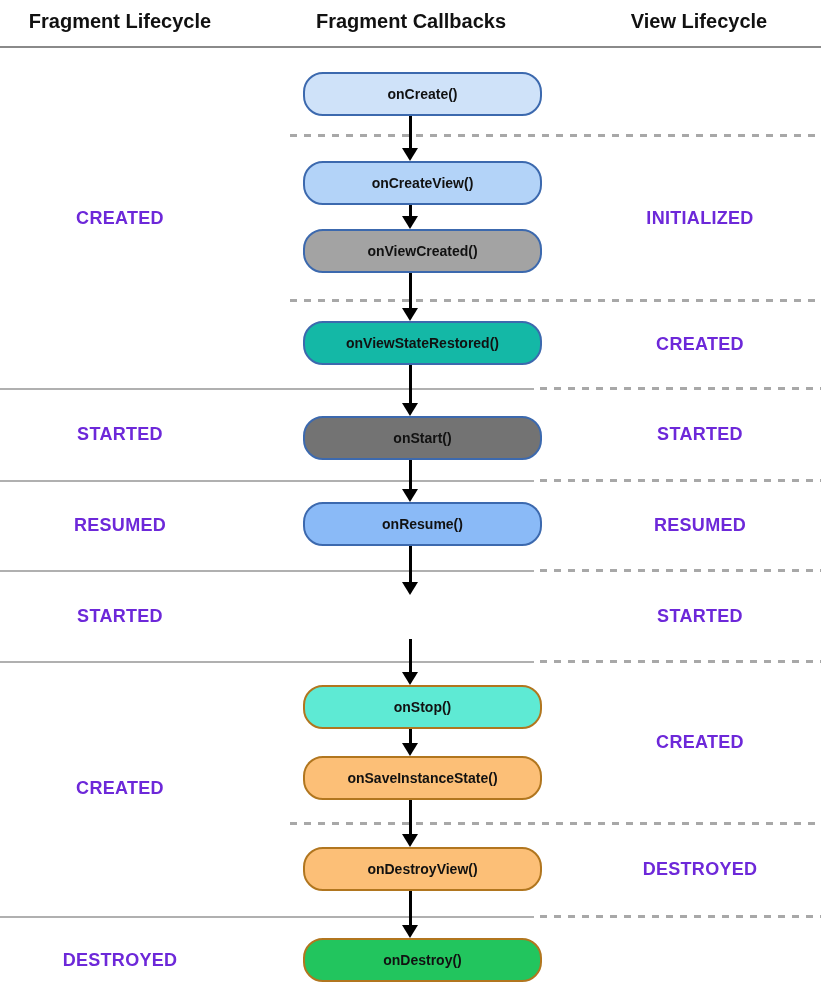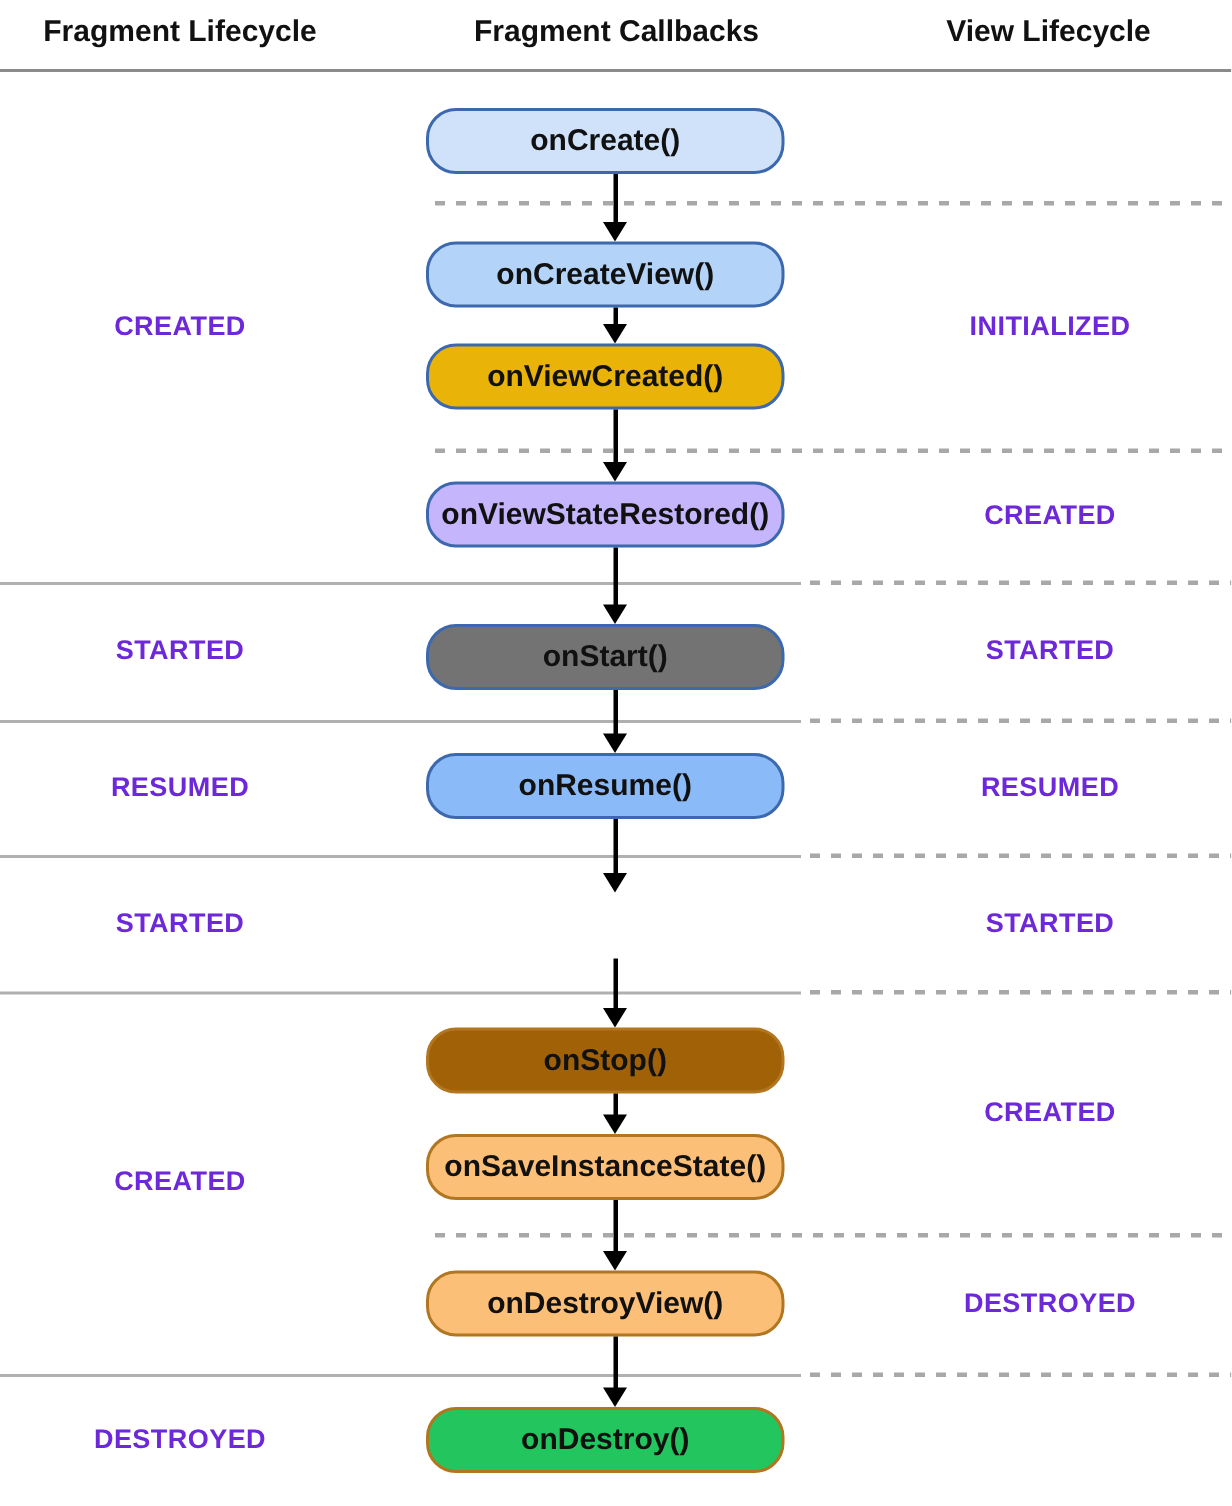--- a/index.html
+++ b/index.html
@@ -13,24 +13,24 @@
   }
   .divider { position:absolute; }
   .divider.header { height:2px; background:#8a8a8a; }
   .divider.solid  { height:2px; background:#b0b0b0; }
   .divider.dashed { height:3px; }
   .state {
     position:absolute; transform:translate(-50%,-50%);
     font-size:18px; font-weight:700; color:#6d28d9; white-space:nowrap; letter-spacing:.3px;
   }
   .cbox {
-    position:absolute; left:284px; width:235px; height:40px;
+    position:absolute; left:303px; width:235px; height:40px;
     border-width:2px; border-style:solid; border-radius:20px;
     display:flex; align-items:center; justify-content:center;
-    font-size:20px; font-weight:700; color:#111; white-space:nowrap;
+    font-size:14px; font-weight:700; color:#111; white-space:nowrap;
   }
   .arrow-line { position:absolute; width:3px; background:#000; }
   .arrow-head {
     position:absolute; width:0; height:0;
     border-left:8px solid transparent; border-right:8px solid transparent;
     border-top:13px solid #000;
   }
 </style>
 </head>
 <body>
@@ -66,35 +66,35 @@
     <div class="state" style="left: 700px; top: 525px;">RESUMED</div>
     <div class="state" style="left: 700px; top: 616px;">STARTED</div>
     <div class="state" style="left: 700px; top: 742px;">CREATED</div>
     <div class="state" style="left: 700px; top: 869px;">DESTROYED</div>
     <div class="cbox" style="top: 72px; background: rgb(207, 226, 249); border-color: rgb(60, 105, 174);">onCreate()</div>
     <div class="arrow-line" style="left: 408.5px; top: 116px; height: 34px;"></div>
     <div class="arrow-head" style="left: 402px; top: 148px;"></div>
     <div class="cbox" style="top: 161px; background: rgb(179, 211, 248); border-color: rgb(60, 105, 174);">onCreateView()</div>
     <div class="arrow-line" style="left: 408.5px; top: 205px; height: 13px;"></div>
     <div class="arrow-head" style="left: 402px; top: 216px;"></div>
-    <div class="cbox" style="top: 229px; background: #eab308; border-color: rgb(60, 105, 174);">onViewCreated()</div>
+    <div class="cbox" style="top: 229px; background: #a3a3a3; border-color: rgb(60, 105, 174);">onViewCreated()</div>
     <div class="arrow-line" style="left: 408.5px; top: 273px; height: 37px;"></div>
     <div class="arrow-head" style="left: 402px; top: 308px;"></div>
-    <div class="cbox" style="top: 321px; background: #c4b5fd; border-color: rgb(60, 105, 174);">onViewStateRestored()</div>
+    <div class="cbox" style="top: 321px; background: #14b8a6; border-color: rgb(60, 105, 174);">onViewStateRestored()</div>
     <div class="arrow-line" style="left: 408.5px; top: 365px; height: 40px;"></div>
     <div class="arrow-head" style="left: 402px; top: 403px;"></div>
     <div class="cbox" style="top: 416px; background: #737373; border-color: rgb(60, 105, 174);">onStart()</div>
     <div class="arrow-line" style="left: 408.5px; top: 460px; height: 31px;"></div>
     <div class="arrow-head" style="left: 402px; top: 489px;"></div>
     <div class="cbox" style="top: 502px; background: rgb(138, 186, 247); border-color: rgb(60, 105, 174);">onResume()</div>
     <div class="arrow-line" style="left: 408.5px; top: 546px; height: 38px;"></div>
     <div class="arrow-head" style="left: 402px; top: 582px;"></div>
     <div class="arrow-line" style="left: 408.5px; top: 639px; height: 35px;"></div>
     <div class="arrow-head" style="left: 402px; top: 672px;"></div>
-    <div class="cbox" style="top: 685px; background: #a16207; border-color: rgb(177, 118, 31);">onStop()</div>
+    <div class="cbox" style="top: 685px; background: #5eead4; border-color: rgb(177, 118, 31);">onStop()</div>
     <div class="arrow-line" style="left: 408.5px; top: 729px; height: 16px;"></div>
     <div class="arrow-head" style="left: 402px; top: 743px;"></div>
     <div class="cbox" style="top: 756px; background: rgb(252, 191, 119); border-color: rgb(177, 118, 31);">onSaveInstanceState()</div>
     <div class="arrow-line" style="left: 408.5px; top: 800px; height: 36px;"></div>
     <div class="arrow-head" style="left: 402px; top: 834px;"></div>
     <div class="cbox" style="top: 847px; background: rgb(252, 191, 119); border-color: rgb(177, 118, 31);">onDestroyView()</div>
     <div class="arrow-line" style="left: 408.5px; top: 891px; height: 36px;"></div>
     <div class="arrow-head" style="left: 402px; top: 925px;"></div>
     <div class="cbox" style="top: 938px; background: #22c55e; border-color: rgb(177, 118, 31);">onDestroy()</div>
   </div>

